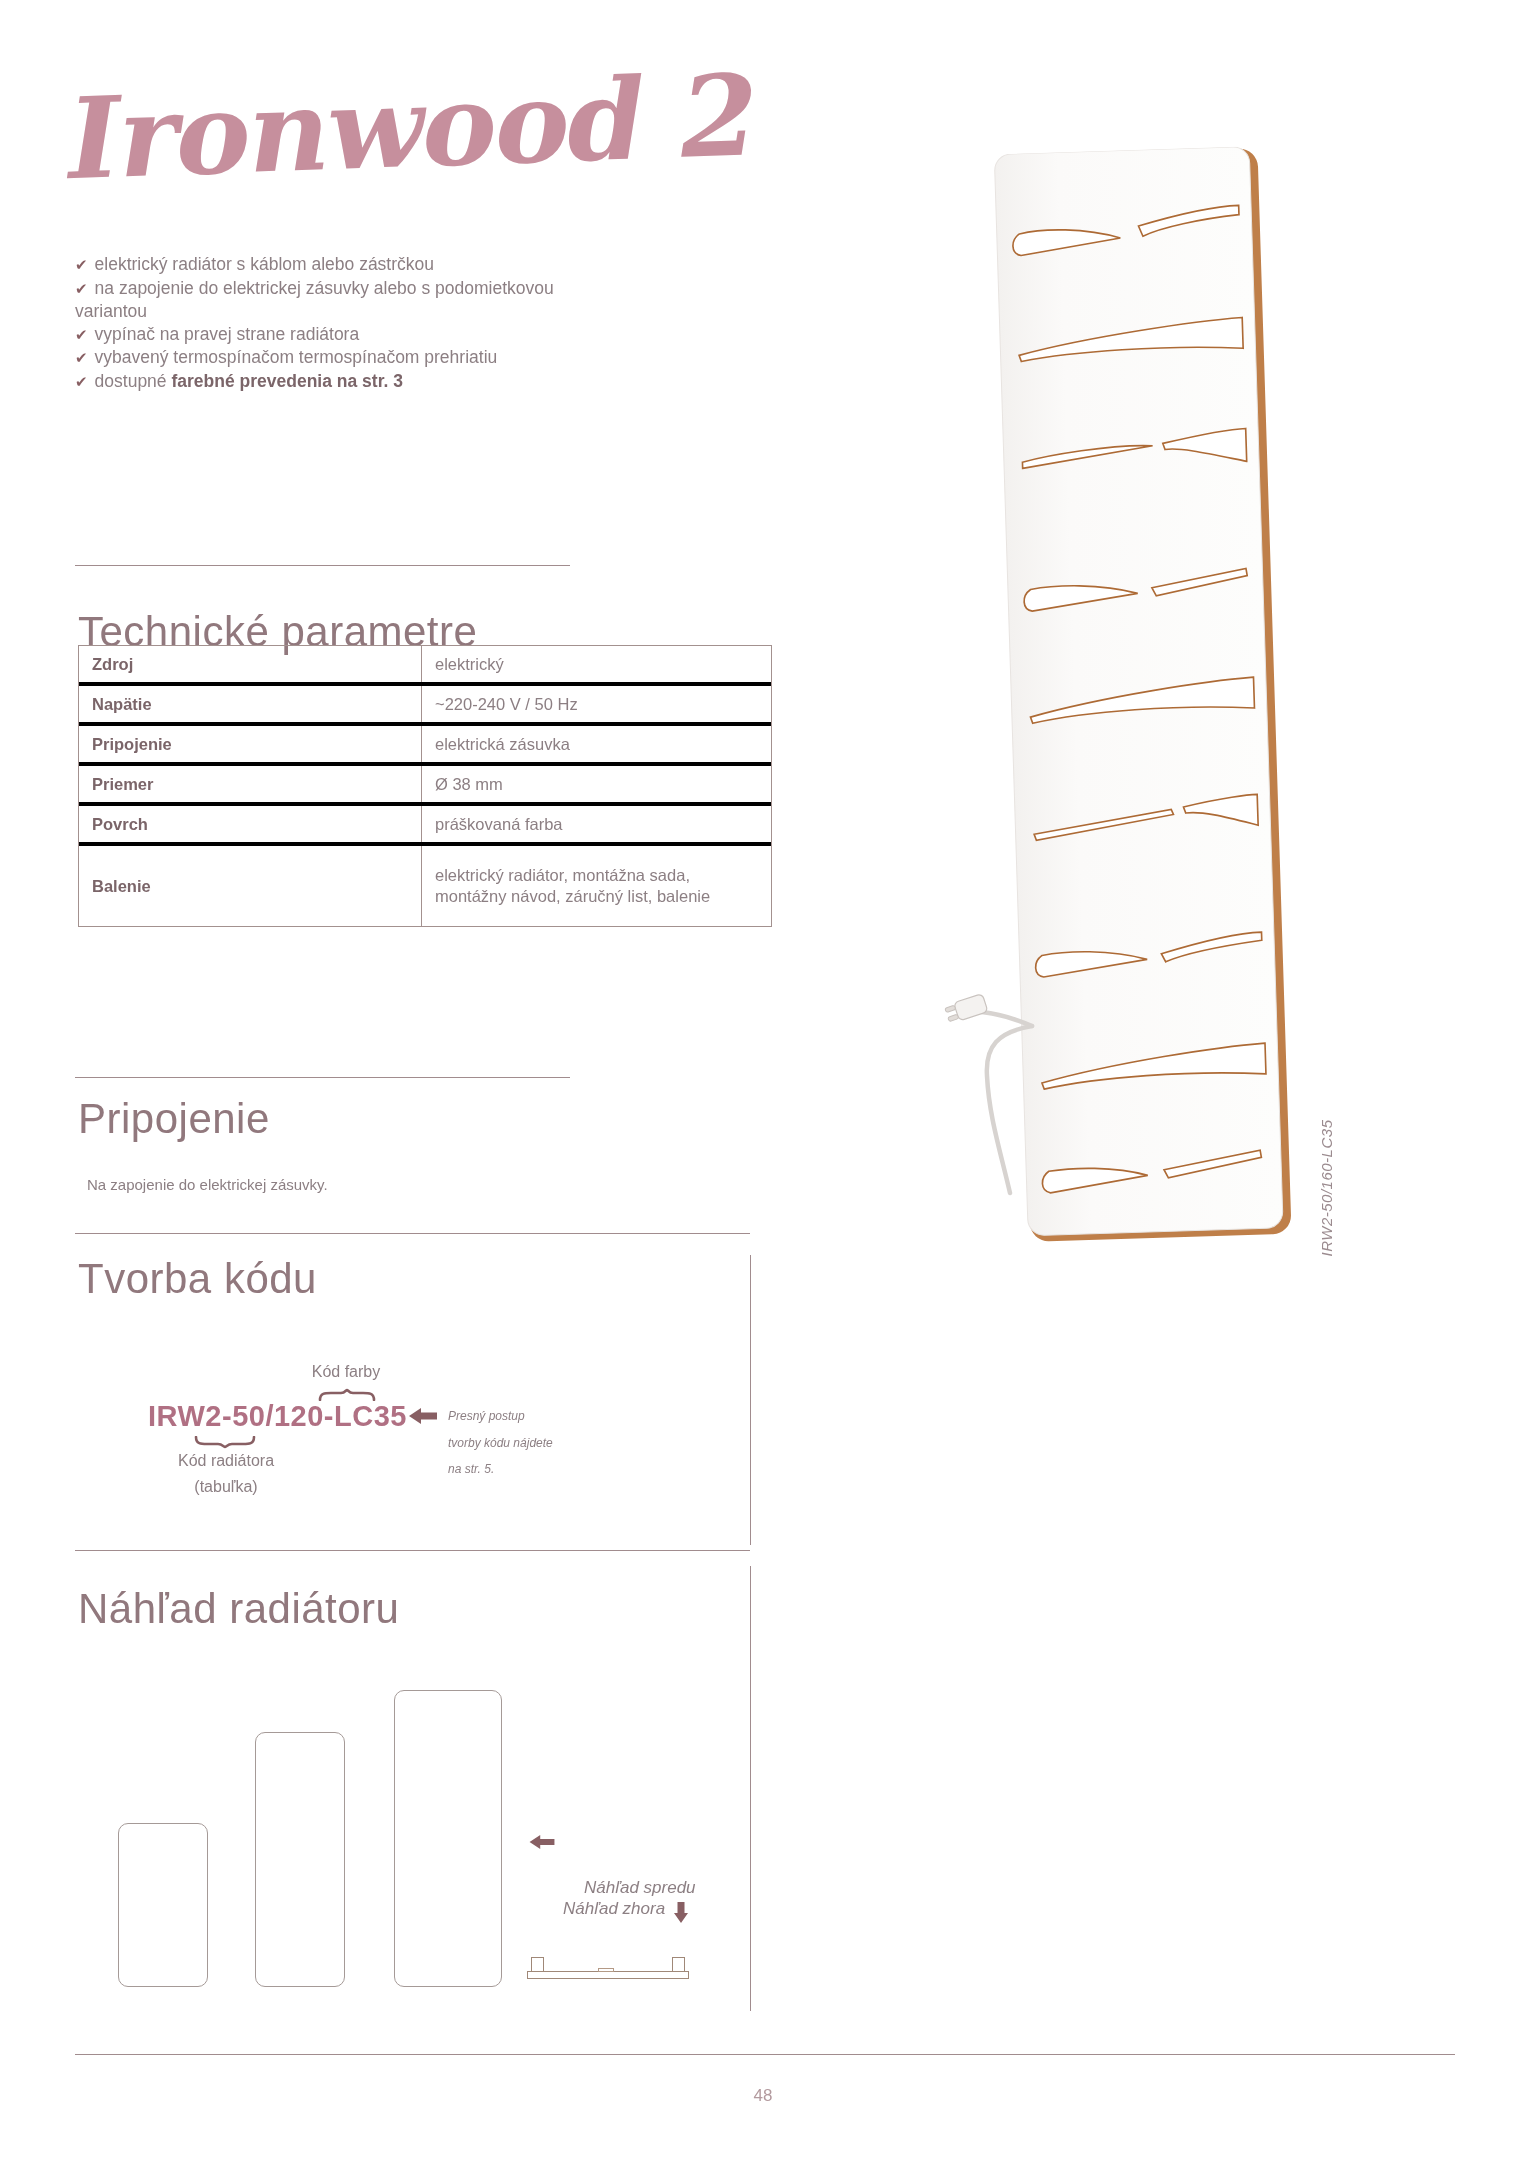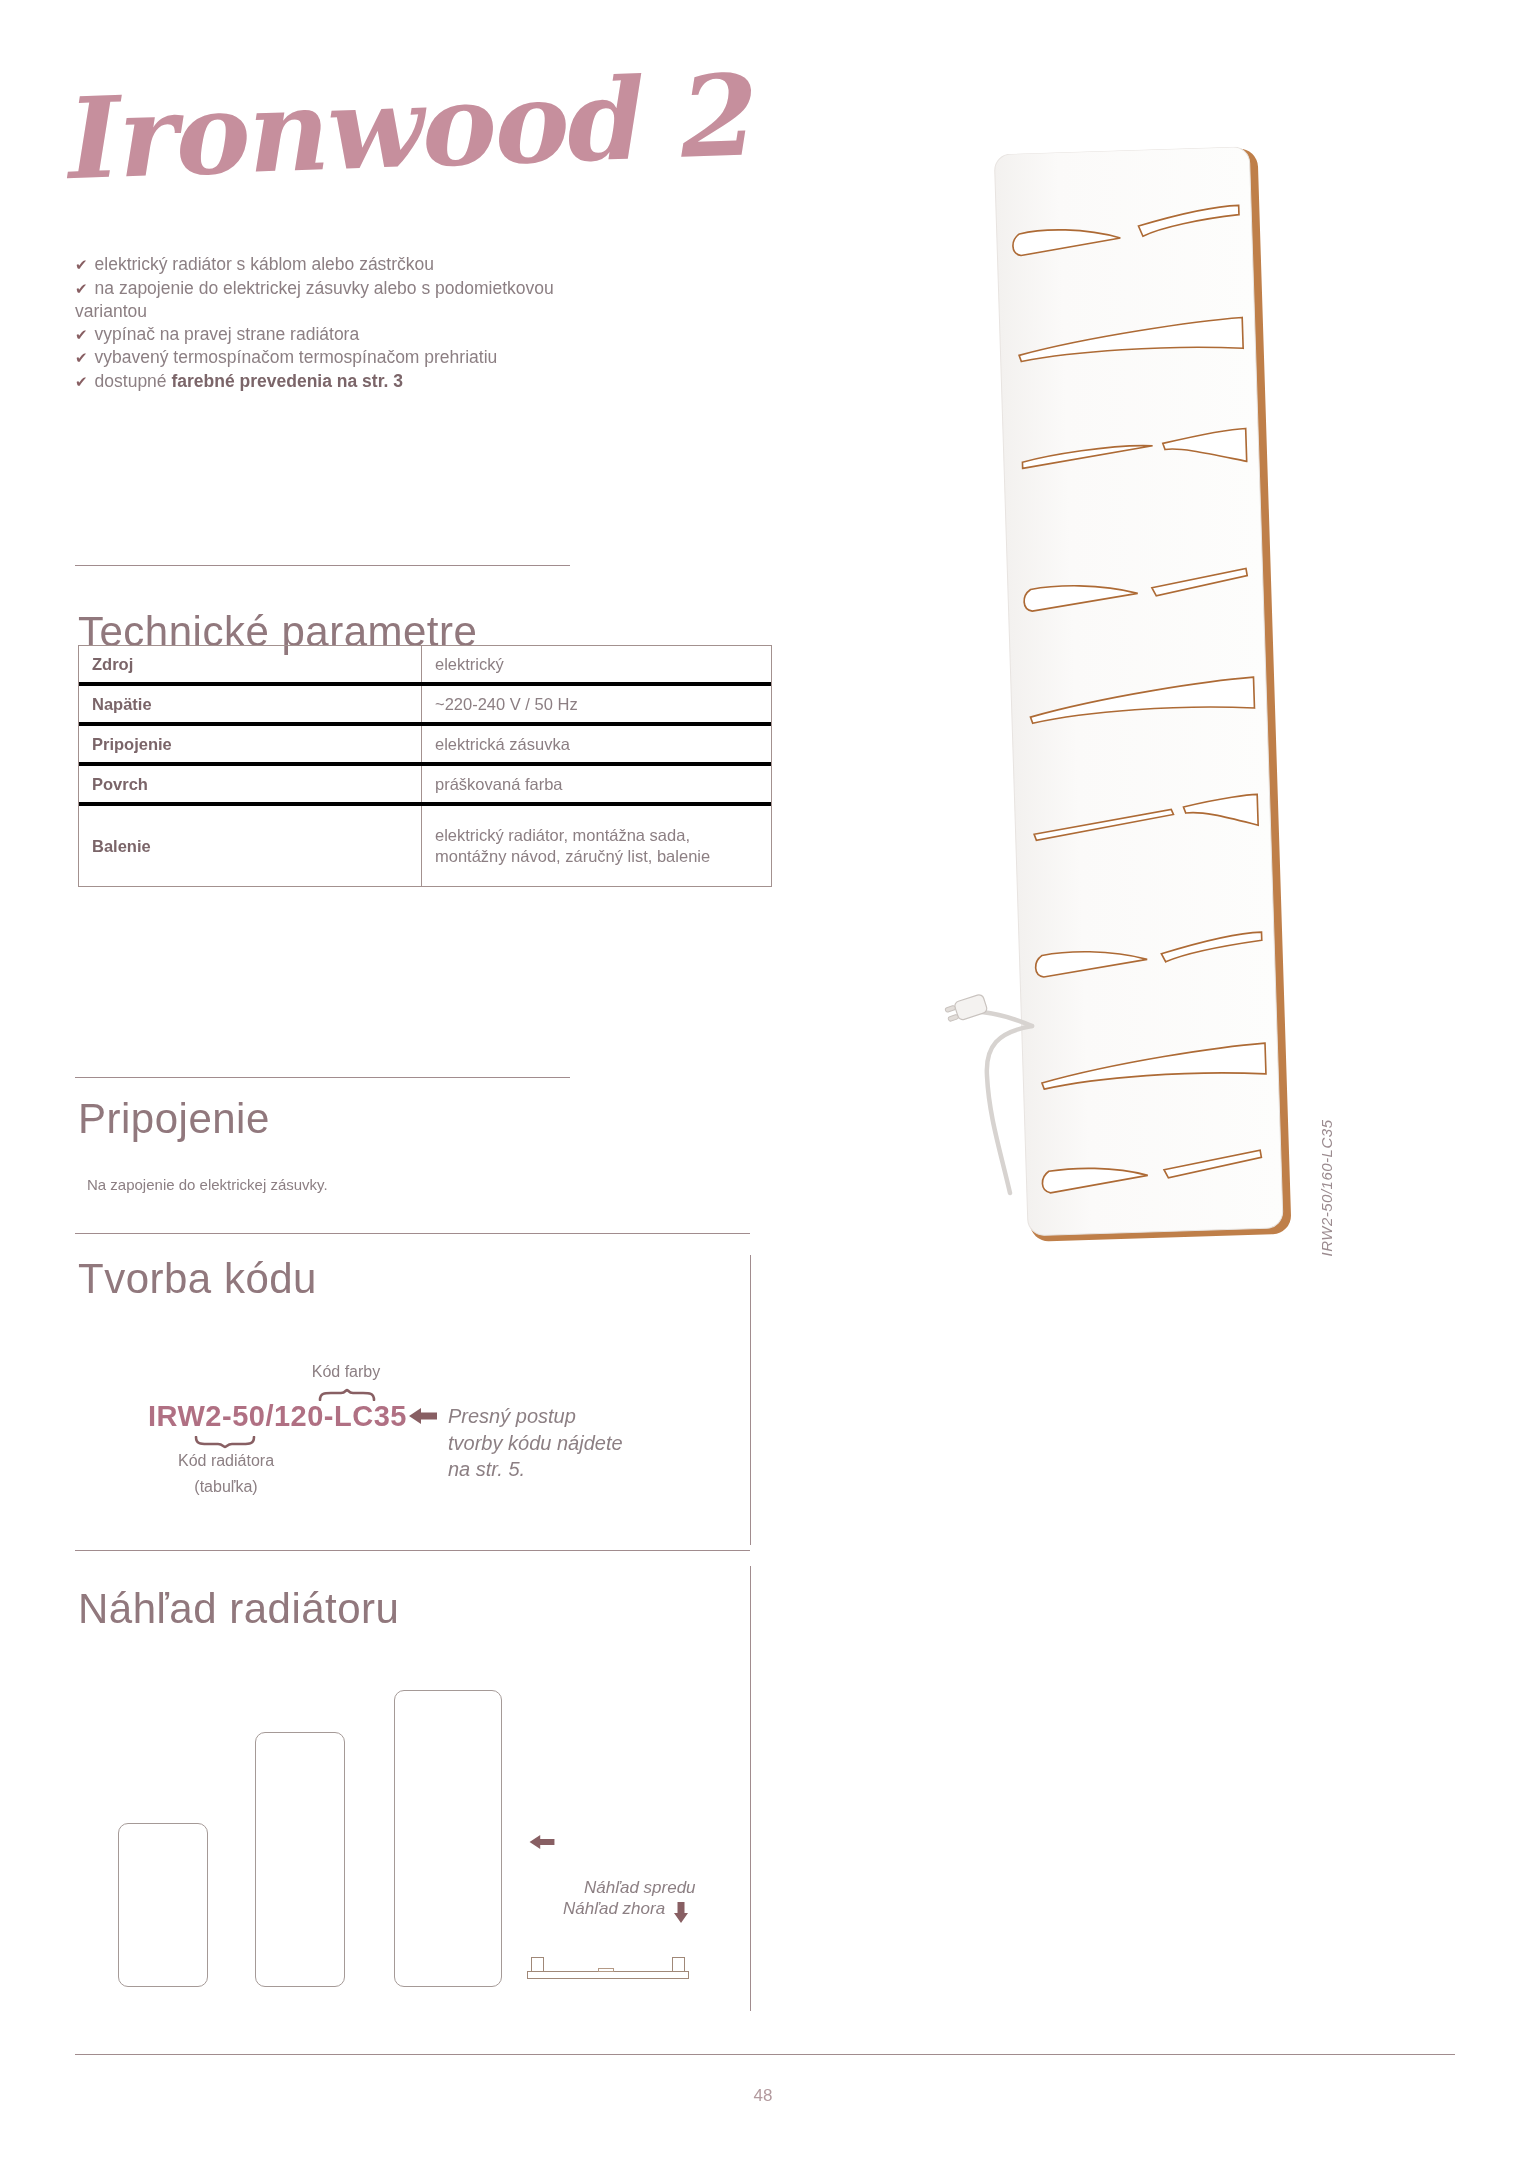--- a/index.html
+++ b/index.html
@@ -26,21 +26,21 @@
   .trow.tall{min-height:80px;}
   .tlabel{width:343px;border-right:1px solid #a3918f;display:flex;align-items:center;
     padding:5px 10px 5px 13px;font-weight:bold;font-size:16.5px;color:#7b6569;box-sizing:border-box;}
   .tvalue{flex:1;display:flex;align-items:center;padding:5px 10px 5px 13px;
     font-size:16.5px;color:#8c7f83;box-sizing:border-box;line-height:21px;}
 
   
   .small-label{position:absolute;font-size:16px;color:#8c7f83;text-align:center;}
   .code-text{position:absolute;left:148px;top:1400px;font-weight:bold;font-size:29px;
     color:#b07083;letter-spacing:0.5px;white-space:nowrap;}
-  .note-text{position:absolute;left:448px;top:1403px;font-style:italic;font-size:20px;
+  .note-text{position:absolute;left:448px;top:1403px;font-style:italic;font-size:12px;
     line-height:26.5px;color:#8c7f83;}
 
   
   .front-rect{position:absolute;border:1px solid #a59a97;border-radius:10px;background:#fff;}
   .italic-label{position:absolute;font-style:italic;font-size:17px;color:#8c7f83;white-space:nowrap;}
   .tv-bar{position:absolute;left:527px;top:1971px;width:162px;height:8px;
     border:1px solid #a08878;box-sizing:border-box;background:#fff;}
   .tv-foot{position:absolute;width:13px;height:15px;border:1px solid #a08878;
     box-sizing:border-box;background:#fff;}
   .tv-notch{position:absolute;left:598px;top:1968px;width:16px;height:4px;
@@ -86,20 +86,24 @@
         <div class="tlabel">Zdroj</div>
         <div class="tvalue">elektrický</div>
       </div>
     <div class="trow">
         <div class="tlabel">Napätie</div>
         <div class="tvalue">~220-240 V / 50 Hz</div>
       </div>
     <div class="trow">
         <div class="tlabel">Pripojenie</div>
         <div class="tvalue">elektrická zásuvka</div>
+      </div>
+    <div class="trow">
+        <div class="tlabel">Priemer</div>
+        <div class="tvalue">Ø 38 mm</div>
       </div>
     <div class="trow">
         <div class="tlabel">Povrch</div>
         <div class="tvalue">práškovaná farba</div>
       </div>
     <div class="trow tall">
         <div class="tlabel">Balenie</div>
         <div class="tvalue" style="max-width:300px;">elektrický radiátor, montážna sada, montážny návod, záručný list, balenie</div>
       </div>
   </div>

